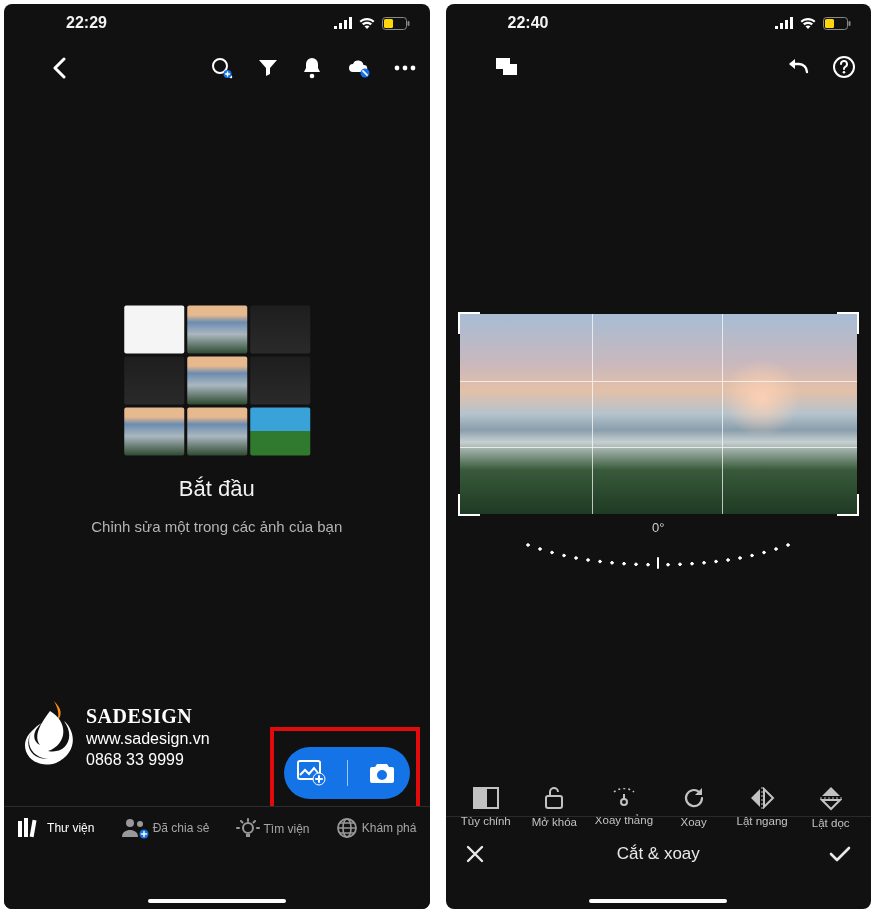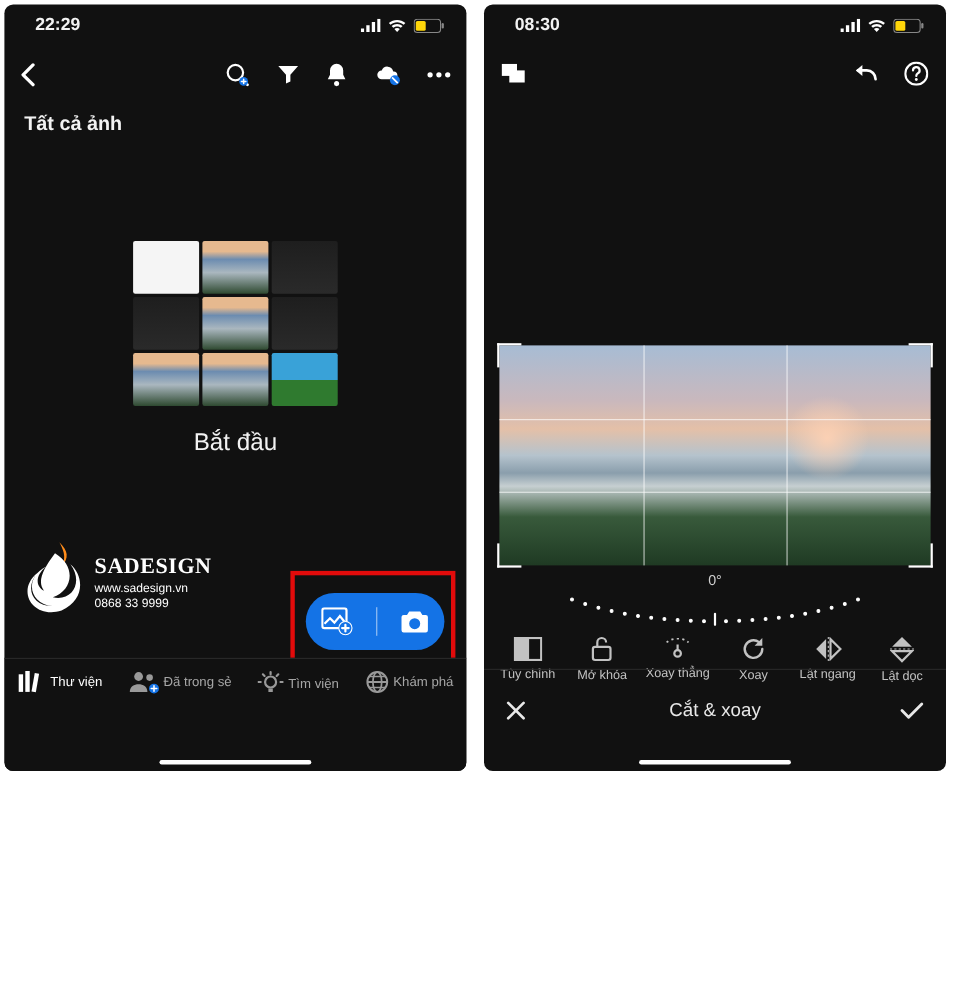--- a/index.html
+++ b/index.html
@@ -14,26 +14,27 @@
   body {
     margin: 0;
     background: #fff;
     font-family: -apple-system, Helvetica, Arial, sans-serif;
     display: flex;
     gap: 16px;
     padding: 4px;
   }
   .phone {
     width: 420px;
-    height: 697px;
+    height: 905px;
     background: var(--bg);
     border-radius: 8px;
     position: relative;
     overflow: hidden;
     color: var(--text);
+    padding-left: 34px;
   }
   .status-bar {
     display: flex;
     align-items: center;
     justify-content: space-between;
     padding: 10px 20px 4px 28px;
     font-size: 16px;
     font-weight: 600;
   }
   .status-right {
@@ -89,21 +90,21 @@
     position: absolute;
     left: 16px;
     bottom: 136px;
     display: flex;
     align-items: center;
     gap: 10px;
     color: #fff;
   }
   .watermark-text { font-size: 14px; line-height: 1.3; }
   .watermark-title { font-family: Georgia, serif; font-weight: 700; font-size: 20px; letter-spacing: 0.5px; }
-  .watermark-sub { font-size: 11px; }
+  .watermark-sub { font-size: 16px; }
 
   .highlight-box {
     position: absolute;
     right: 10px;
     bottom: 98px;
     width: 142px;
     height: 76px;
     border: 4px solid #e20b0b;
   }
   .fab-pill {
@@ -299,35 +300,35 @@
       <span>
         <svg width="22" height="6" viewBox="0 0 22 6">
             <circle cx="3" cy="3" r="2.4" fill="#fff"></circle>
             <circle cx="11" cy="3" r="2.4" fill="#fff"></circle>
             <circle cx="19" cy="3" r="2.4" fill="#fff"></circle>
           </svg>
       </span>
     </div>
   </div>
 
-  <div class="page-title">Tất cả ảnh</div>
 
   <div class="center-stage">
     <div class="grid">
       <div class="thumb white"></div>
       <div class="thumb"></div>
       <div class="thumb dark"></div>
       <div class="thumb dark"></div>
       <div class="thumb"></div>
       <div class="thumb dark"></div>
       <div class="thumb"></div>
       <div class="thumb"></div>
       <div class="thumb tree"></div>
     </div>
     <div class="getting-title">Bắt đầu</div>
+    <div class="getting-sub">Chỉnh sửa một trong các ảnh của bạn</div>
   </div>
 
   <div class="watermark">
     <svg width="56" height="72" viewBox="0 0 56 72">
       <path fill="#ff8c1a" d="M34 0 C42 8 43 14 36 22 C41 13 37 6 34 0z"></path>
       <path fill="#fff" d="M30 10 C50 22 46 44 28 50 C46 54 56 36 44 20 C56 30 58 52 36 62 C10 70 -6 44 14 28 C3 40 8 58 28 58 C6 56 2 32 22 22 C12 30 12 40 20 44 C14 36 18 26 30 10z"></path>
     </svg>
     <div class="watermark-text">
       <div class="watermark-title">SADESIGN</div>
       <div class="watermark-sub">www.sadesign.vn</div>
@@ -360,21 +361,21 @@
       <span>Thư viện</span>
     </div>
     <div class="tab">
       <svg width="28" height="22" viewBox="0 0 28 22">
           <circle cx="9" cy="6" r="4" fill="#999"></circle>
           <path fill="#999" d="M1 20c0-5 4-7 8-7s8 2 8 7z"></path>
           <circle cx="19" cy="7" r="3" fill="#999"></circle>
           <circle cx="23" cy="17" r="4.5" fill="var(--blue)"></circle>
           <path d="M20.5 17h5M23 14.5v5" stroke="#fff" stroke-width="1.4" stroke-linecap="round"></path>
         </svg>
-      <span>Đã trong sẻ</span>
+      <span>Đã chia sẻ</span>
     </div>
     <div class="tab">
       <svg width="24" height="24" viewBox="0 0 24 24">
           <circle cx="12" cy="11" r="5" fill="none" stroke="#999" stroke-width="2"></circle>
           <path d="M10 17h4v3h-4z" fill="#999"></path>
           <path stroke="#999" stroke-width="2" stroke-linecap="round" d="M12 2v2M3 11H1M23 11h-2M5 4l1.5 1.5M19 4l-1.5 1.5"></path>
         </svg>
       <span>Tìm viện</span>
     </div>
     <div class="tab">
@@ -386,21 +387,21 @@
           <line x1="3.5" y1="16" x2="18.5" y2="16" stroke="#999" stroke-width="1.3"></line>
         </svg>
       <span>Khám phá</span>
     </div>
     <div class="home-indicator"></div>
   </div>
 </div>
 
 <div class="phone">
   <div class="status-bar">
-    <span>08:30</span>
+    <span>22:40</span>
     <span class="status-right">
       <svg width="18" height="12" viewBox="0 0 18 12">
           <path fill="#fff" d="M0 9h3v3H0zM5 6h3v6H5zM10 3h3v9h-3zM15 0h3v12h-3z"></path>
         </svg>
       <svg width="18" height="12" viewBox="0 0 18 12">
           <path fill="#fff" d="M9 12 L6.5 9.3 C7.9 8.1 10.1 8.1 11.5 9.3z M4 6.6 C6.8 4.1 11.2 4.1 14 6.6 L12.4 8.3 C10.4 6.6 7.6 6.6 5.6 8.3z M1.5 4 C5.7 0.1 12.3 0.1 16.5 4 L15 5.6 C11.6 2.5 6.4 2.5 3 5.6z"></path>
         </svg>
       <svg width="28" height="13" viewBox="0 0 28 13">
           <rect x="0.5" y="0.5" width="24" height="12" rx="3" fill="none" stroke="#888"></rect>
           <rect x="25.5" y="4" width="2" height="5" rx="1" fill="#888"></rect>

